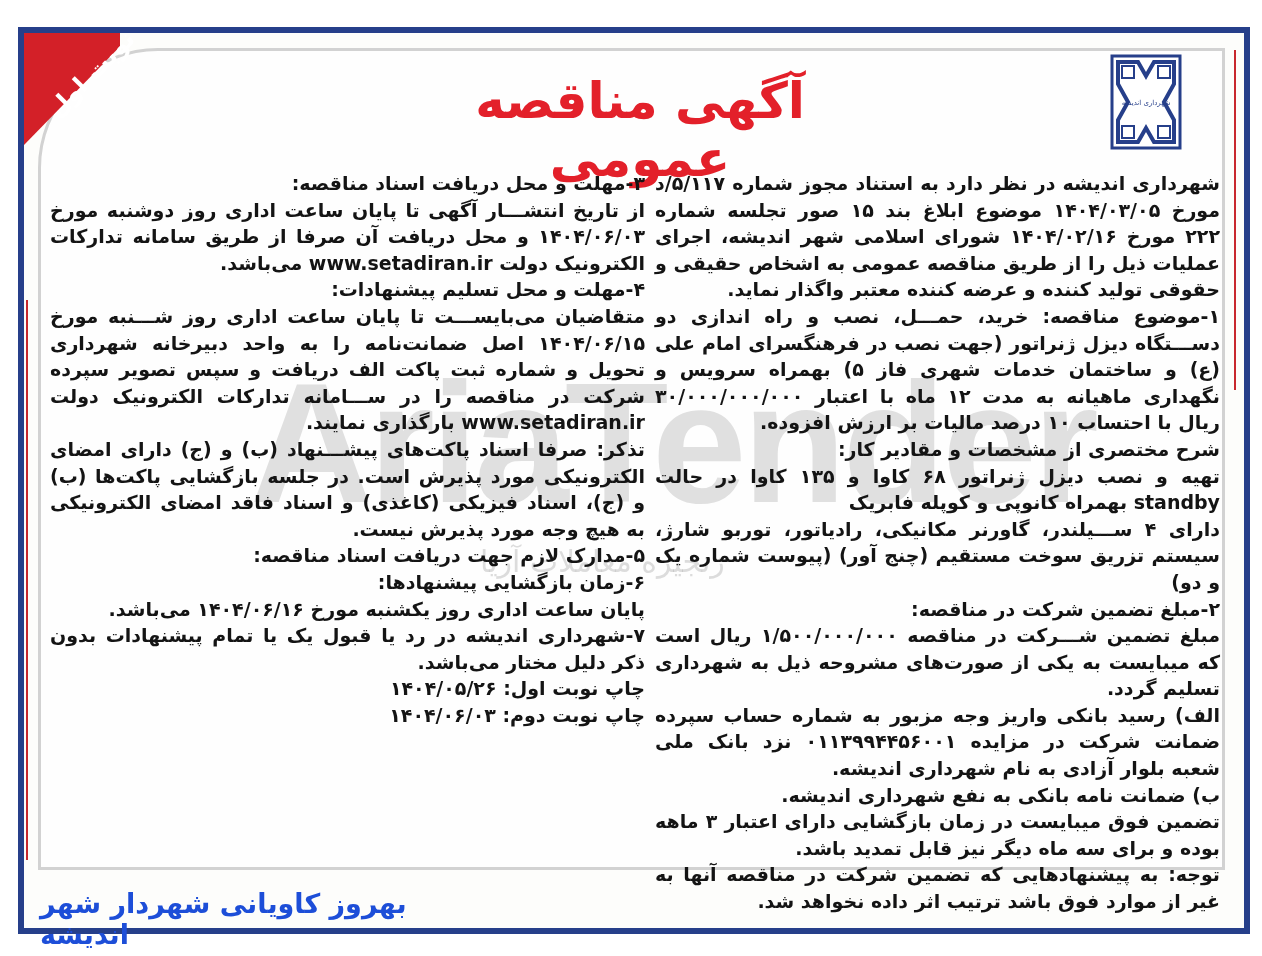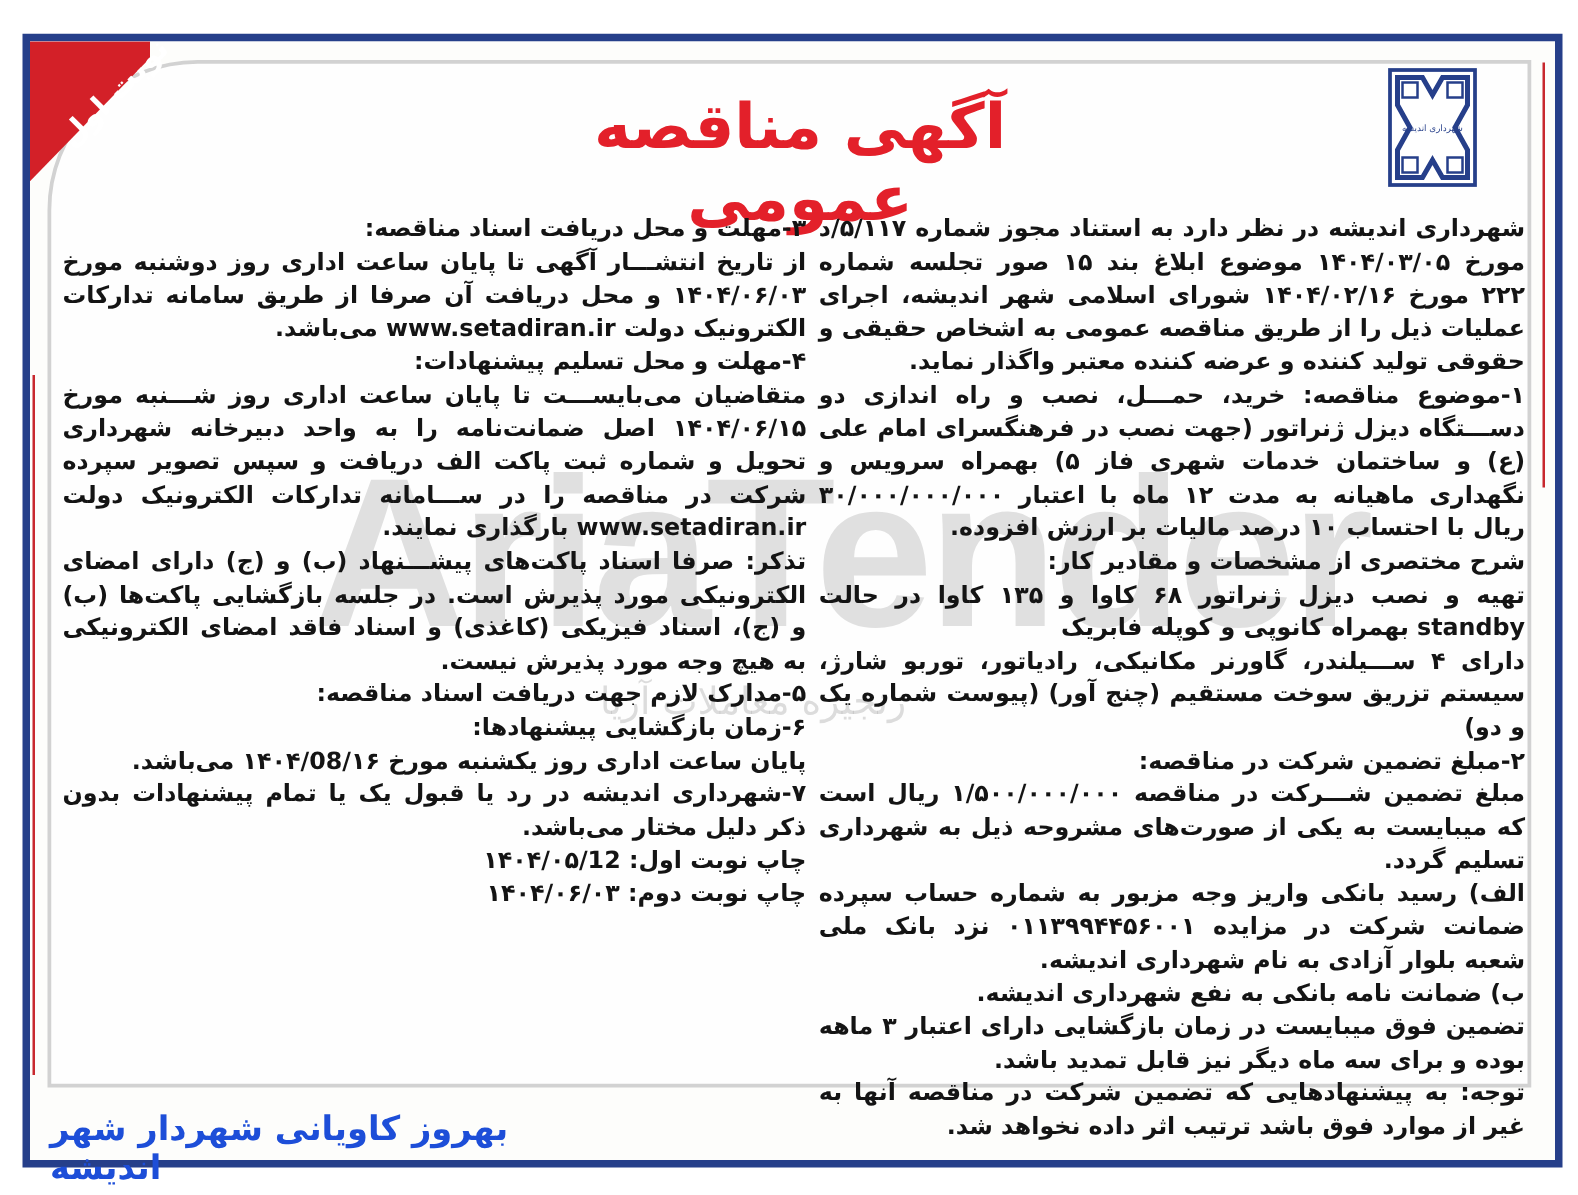--- a/index.html
+++ b/index.html
@@ -74,19 +74,19 @@
 </div>
 
 <div class="col col-left">
   <p class="h">۳-مهلت و محل دریافت اسناد مناقصه:</p>
   <p>از تاریخ انتشـــار آگهی تا پایان ساعت اداری روز دوشنبه مورخ ۱۴۰۴/۰۶/۰۳ و محل دریافت آن صرفا از طریق سامانه تدارکات الکترونیک دولت www.setadiran.ir می‌باشد.</p>
   <p class="h">۴-مهلت و محل تسلیم پیشنهادات:</p>
   <p>متقاضیان می‌بایســـت تا پایان ساعت اداری روز شـــنبه مورخ ۱۴۰۴/۰۶/۱۵ اصل ضمانت‌نامه را به واحد دبیرخانه شهرداری تحویل و شماره ثبت پاکت الف دریافت و سپس تصویر سپرده شرکت در مناقصه را در ســـامانه تدارکات الکترونیک دولت www.setadiran.ir بارگذاری نمایند.</p>
   <p>تذکر: صرفا اسناد پاکت‌های پیشـــنهاد (ب) و (ج) دارای امضای الکترونیکی مورد پذیرش است. در جلسه بازگشایی پاکت‌ها (ب) و (ج)، اسناد فیزیکی (کاغذی) و اسناد فاقد امضای الکترونیکی به هیچ وجه مورد پذیرش نیست.</p>
   <p class="h">۵-مدارک لازم جهت دریافت اسناد مناقصه:</p>
   <p class="h">۶-زمان بازگشایی پیشنهادها:</p>
-  <p>پایان ساعت اداری روز یکشنبه مورخ ۱۴۰۴/08/۱۶ می‌باشد.</p>
+  <p>پایان ساعت اداری روز یکشنبه مورخ ۱۴۰۴/۰۶/۱۶ می‌باشد.</p>
   <p>۷-شهرداری اندیشه در رد یا قبول یک یا تمام پیشنهادات بدون ذکر دلیل مختار می‌باشد.</p>
-  <p>چاپ نوبت اول: ۱۴۰۴/۰۵/12</p>
+  <p>چاپ نوبت اول: ۱۴۰۴/۰۵/۲۶</p>
   <p>چاپ نوبت دوم: ۱۴۰۴/۰۶/۰۳</p>
 </div>
 
 <div class="signature">بهروز کاویانی شهردار شهر اندیشه</div>
 
 </body></html>

